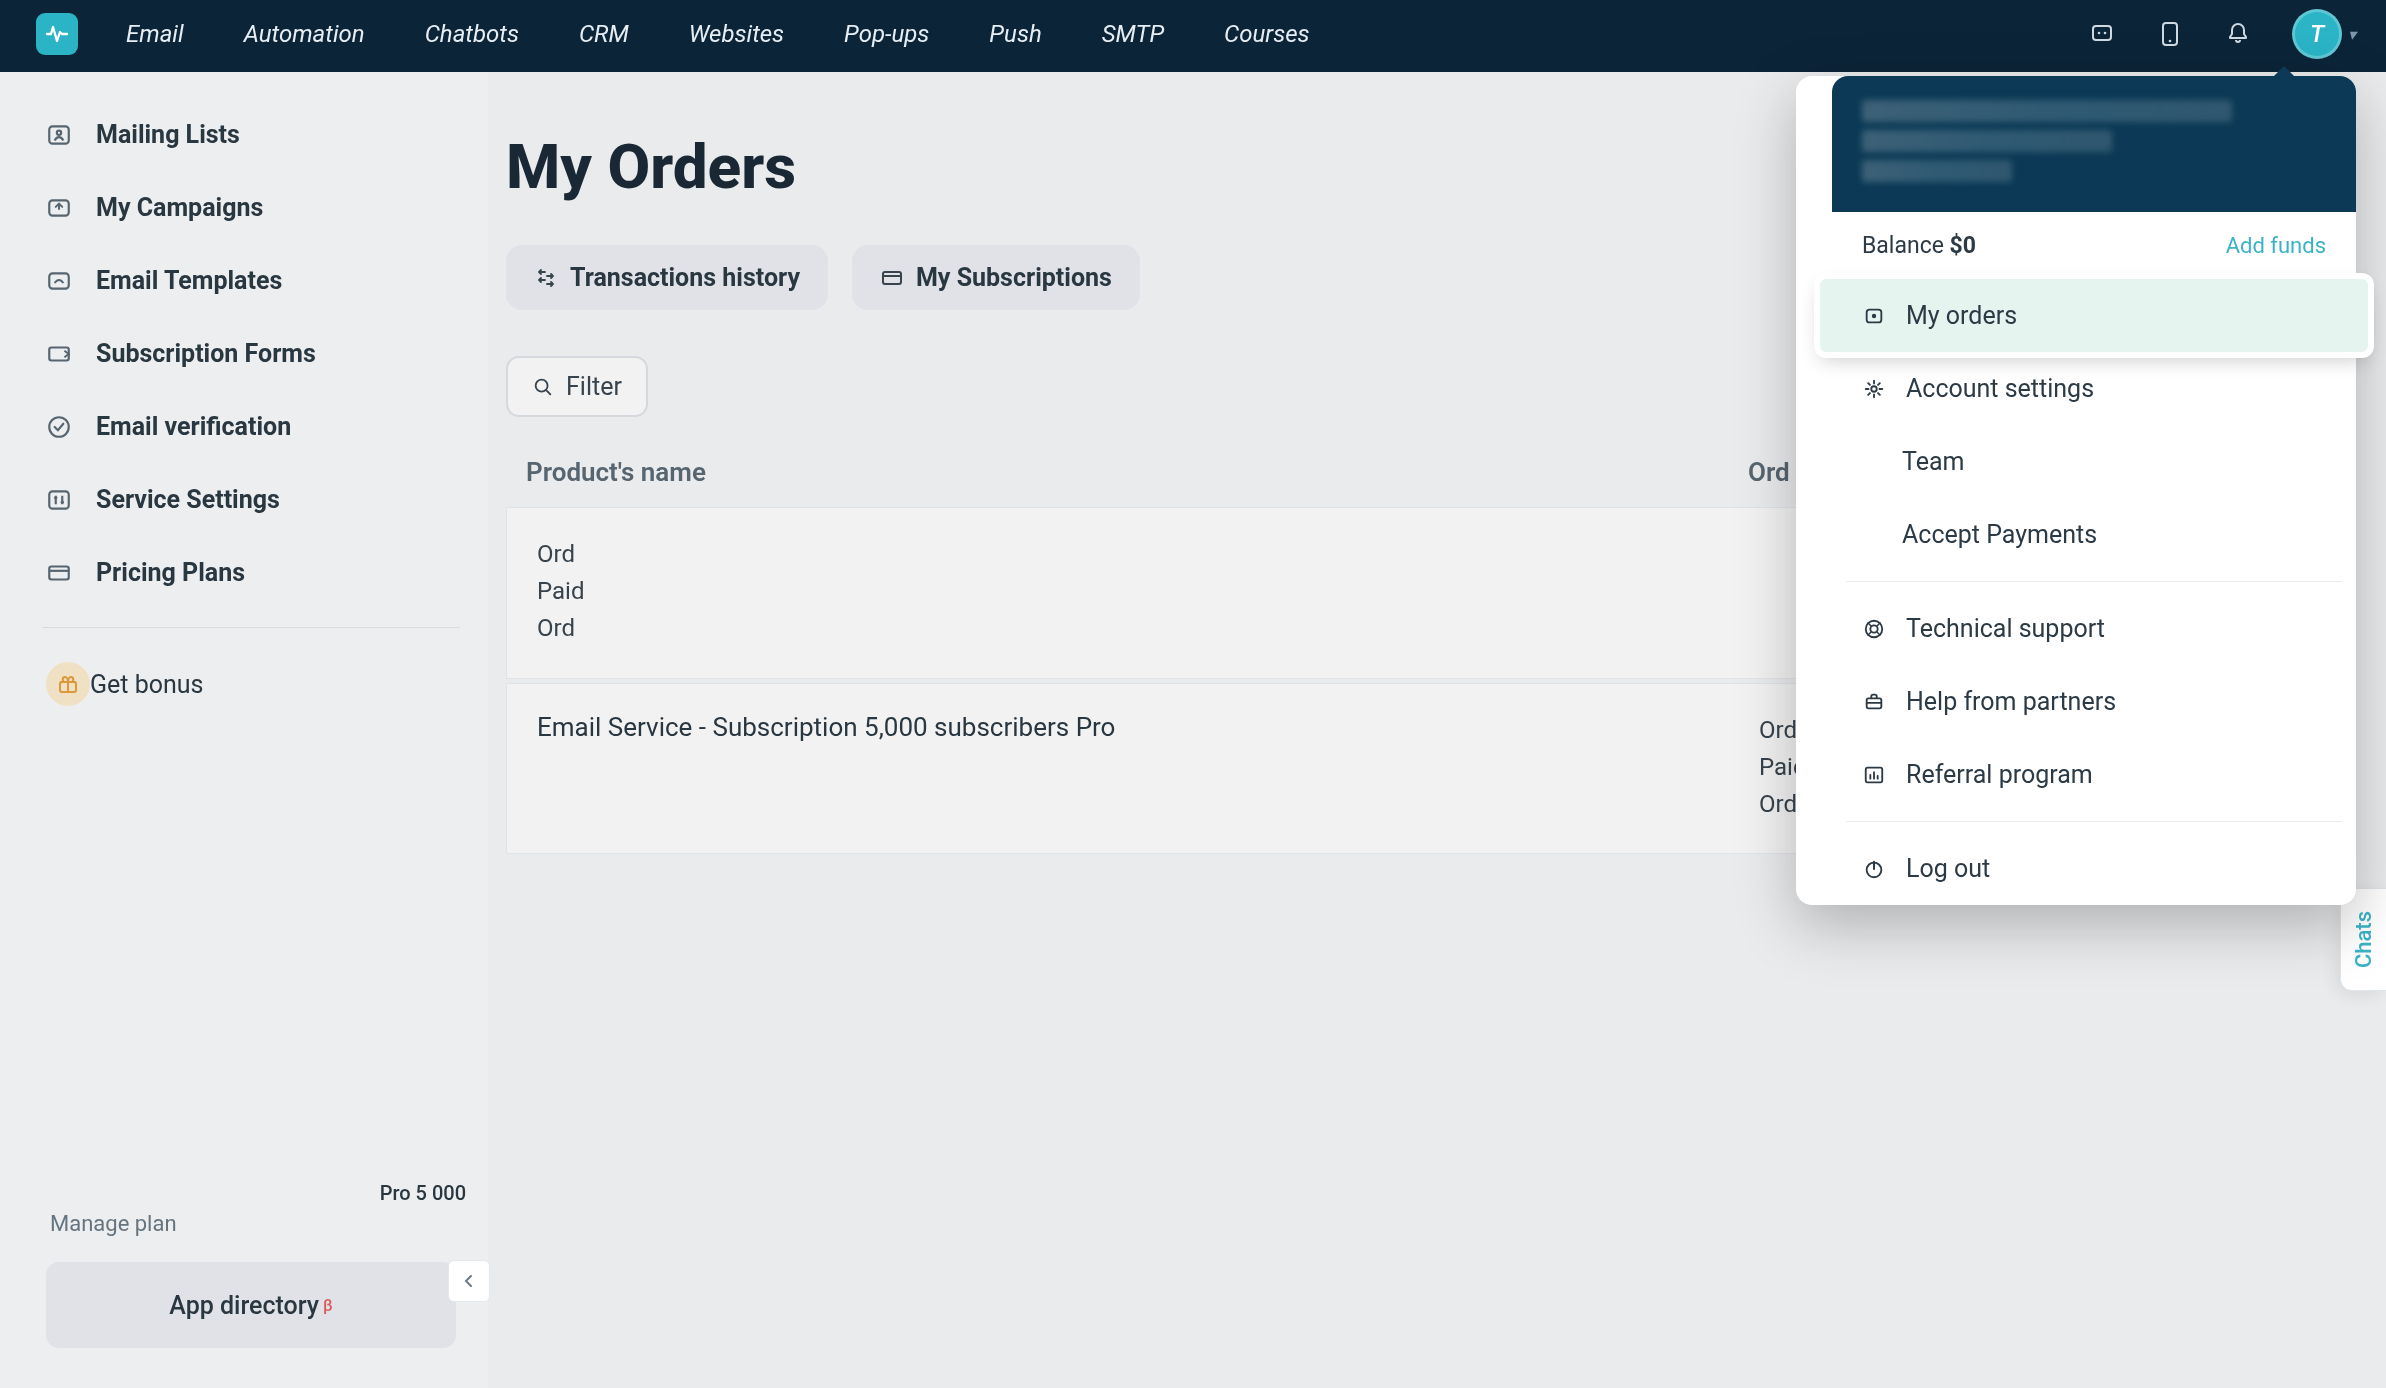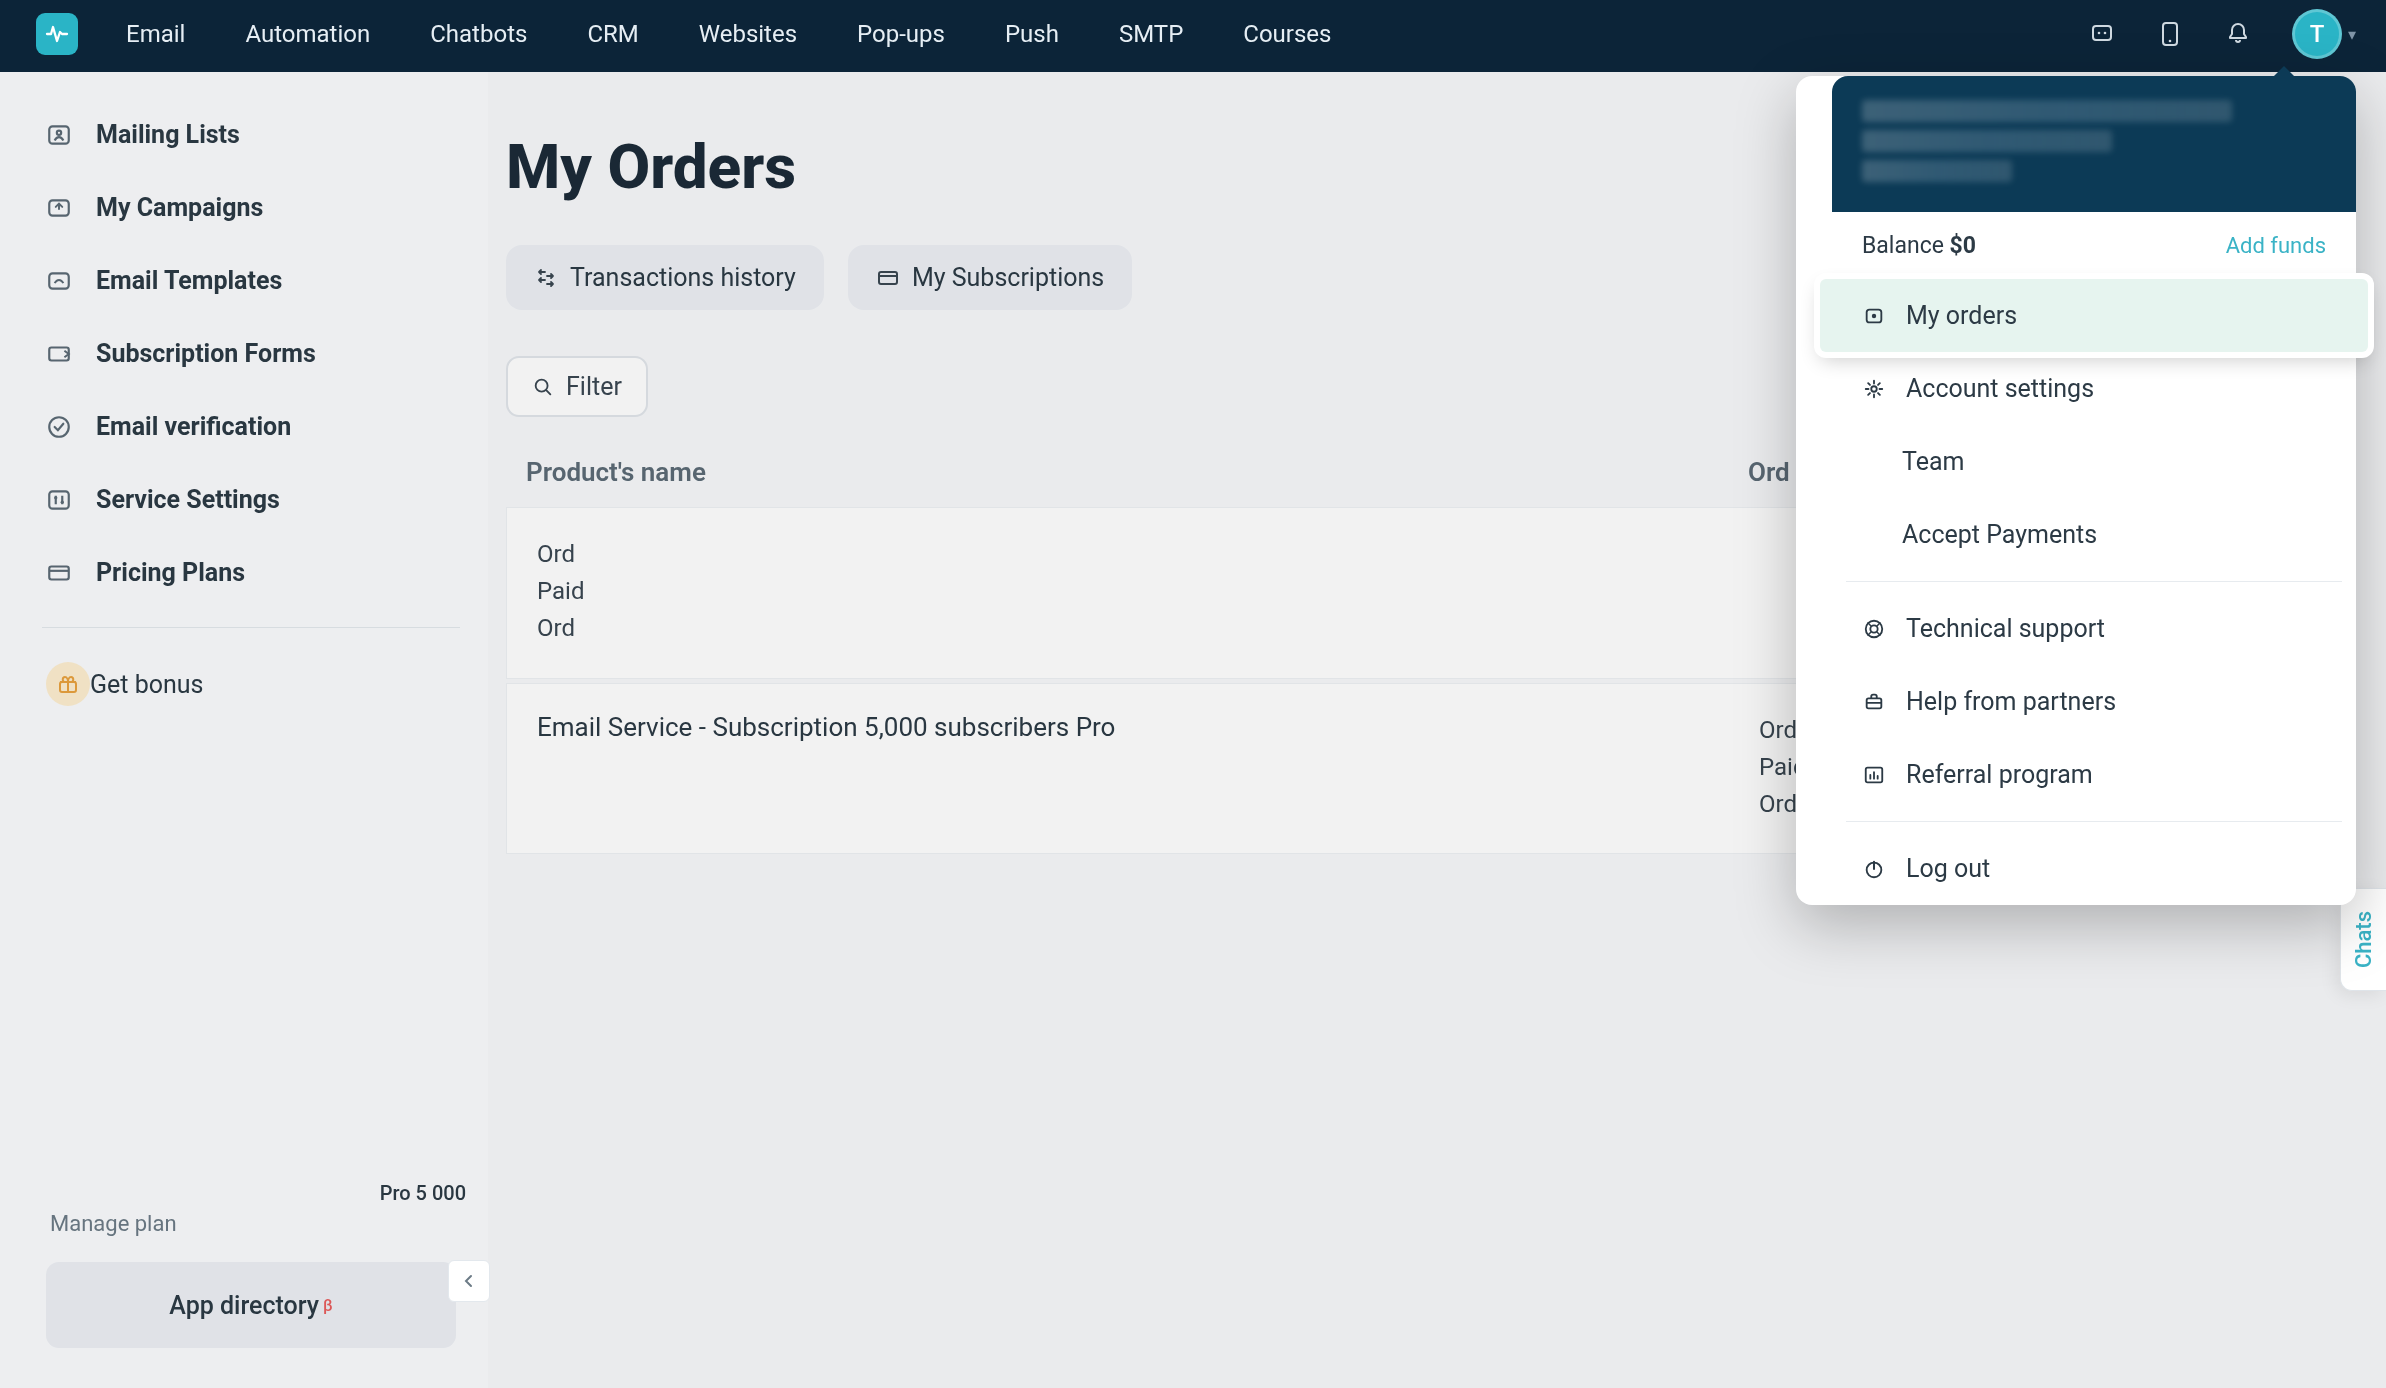--- a/index.html
+++ b/index.html
@@ -13,20 +13,21 @@
   position: relative;
 }
 
 
 .topnav {
   height: 72px;
   background: #0c2438;
   display: flex;
   align-items: center;
   padding: 0 30px 4px 36px;
+  font-style: italic;
 }
 .logo {
   width: 42px;
   height: 42px;
   background: #2ab4c6;
   border-radius: 9px;
   margin-right: 48px;
   display: flex;
   align-items: center;
   justify-content: center;
@@ -160,21 +161,21 @@
 
 .main { flex:1; padding: 58px 60px 0 18px; position: relative; }
 .h1 { font-size: 62px; font-weight: 800; color:#1c2b38; margin-bottom: 42px; }
 .btn-row { display:flex; gap: 24px; margin-bottom: 46px; }
 .pill-btn {
   display:flex; align-items:center; gap:12px;
   background:#eceff4;
   border-radius: 16px;
   padding: 18px 28px;
   font-size: 25px;
-  font-weight: 400;
+  font-weight: 700;
   color:#2c3a45;
 }
 .filter-btn {
   display:flex;align-items:center;gap:12px;
   border:2px solid #e1e5ea; border-radius:13px;
   padding: 14px 24px;
   font-size:25px;
   background:#fff;
   color:#3a4752;
 }

